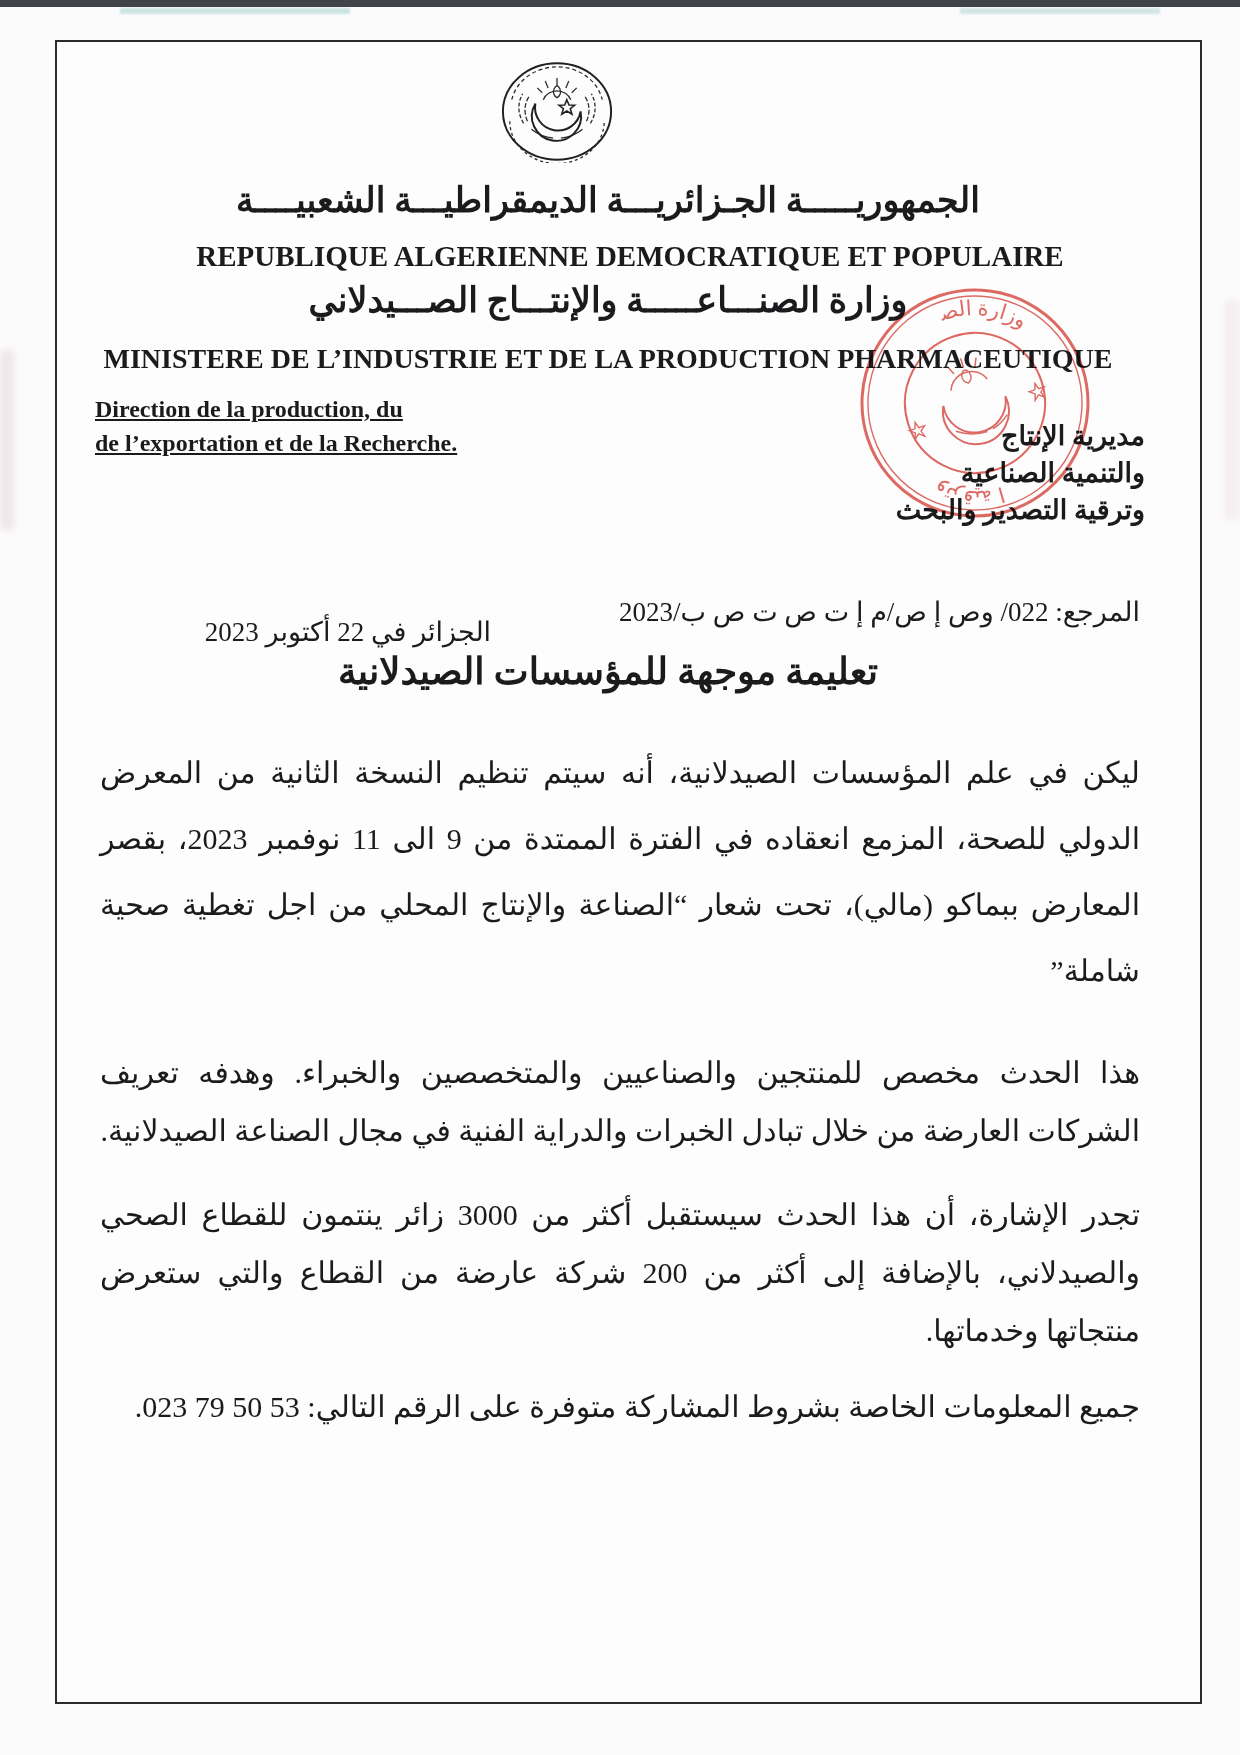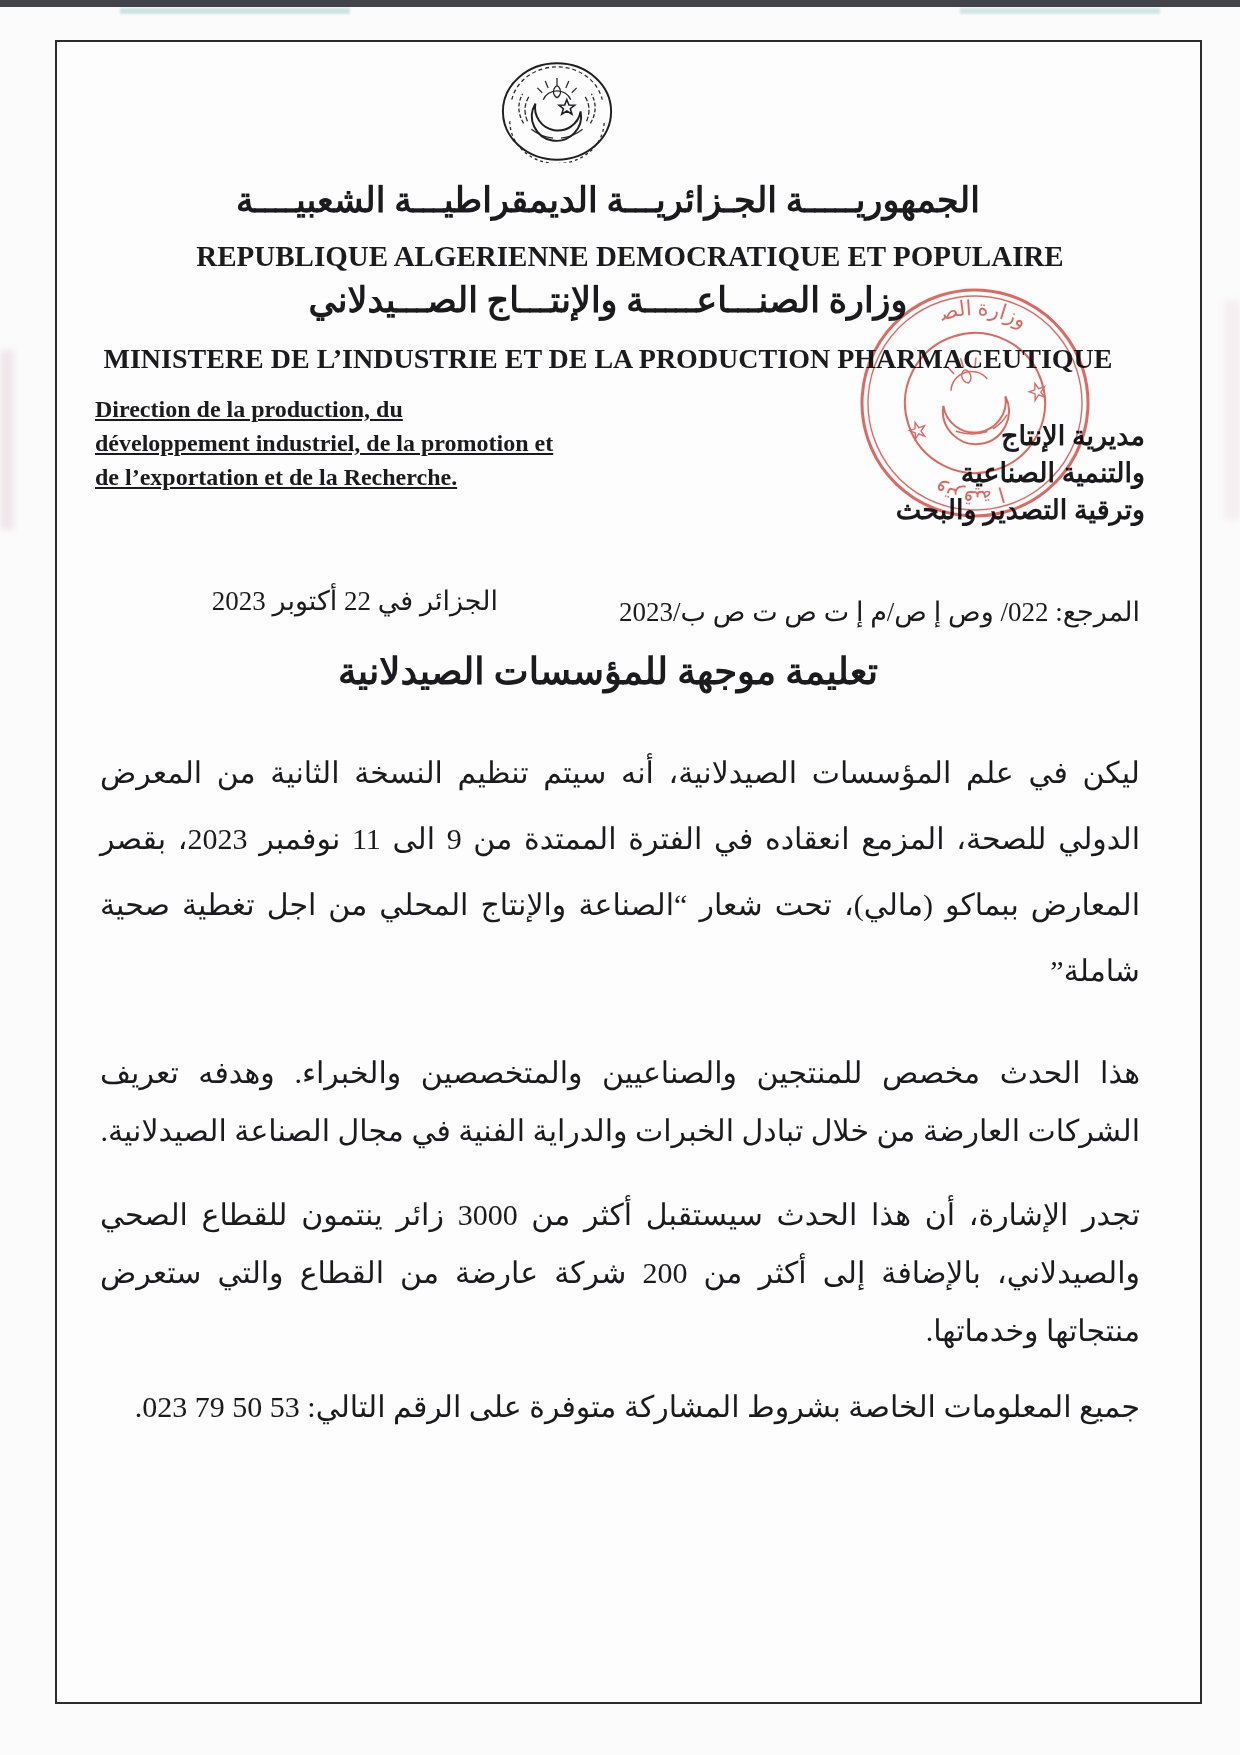--- a/index.html
+++ b/index.html
@@ -45,21 +45,21 @@
     right:95px;top:418px;width:420px;direction:rtl;text-align:right;
     font-size:27px;font-weight:bold;line-height:37px;
   }
 
   .stamp{
     left:856px;top:284px;width:238px;height:238px;
     opacity:.9;mix-blend-mode:multiply;
   }
 
   .ref-line{right:100px;top:588px;direction:rtl;font-size:27px;text-align:right;width:560px;margin-top:8px;}
-  .date-line{left:198px;top:585px;direction:rtl;font-size:27px;width:300px;text-align:right;}
+  .date-line{left:198px;top:616px;direction:rtl;font-size:27px;width:300px;text-align:center;}
 
   .doc-title{top:650px;font-size:37px;font-weight:bold;direction:rtl;text-align:center;}
 
   .body-col{
     left:100px;top:740px;width:1040px;
     direction:rtl;text-align:justify;
     font-size:30px;
   }
   .body-col p{margin:0;}
   .p1{line-height:66px;margin-bottom:40px !important;}
@@ -112,21 +112,20 @@
   <polygon points="70,40 72.2,45.4 78,45.6 73.5,49.2 75.2,54.8 70,51.5 64.8,54.8 66.5,49.2 62,45.6 67.8,45.4" fill="none" stroke="#202022" stroke-width="1.6"></polygon>
 </svg>
 
 <div class="abs center ar-head republic-ar">الجمهوريـــــة الجـزائريـــة الديمقراطيـــة الشعبيــــة</div>
 <div class="abs center republic-fr">REPUBLIQUE ALGERIENNE DEMOCRATIQUE ET POPULAIRE</div>
 <div class="abs center ar-head ministry-ar">وزارة الصنـــاعـــــة والإنتـــاج الصـــيدلاني</div>
 <div class="abs center ministry-fr">MINISTERE DE L’INDUSTRIE ET DE LA PRODUCTION PHARMACEUTIQUE</div>
 
 <div class="abs direction-block">
   <div>Direction de la production, du</div>
-  <div>développement industriel, de la promotion et</div>
   <div>de l’exportation et de la Recherche.</div>
 </div>
 
 <div class="abs directorate-block">
   <div>مديرية الإنتاج</div>
   <div>والتنمية الصناعية</div>
   <div>وترقية التصدير والبحث</div>
 </div>
 
 <svg class="abs stamp" viewBox="0 0 238 238">

